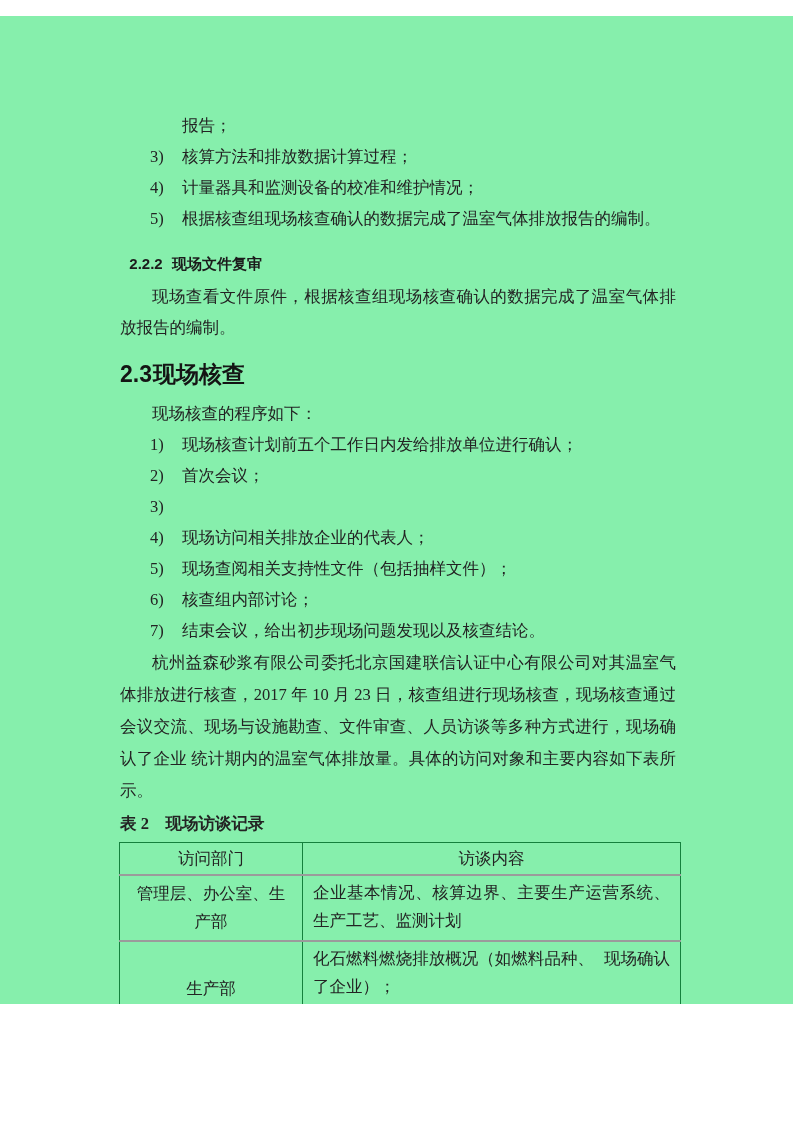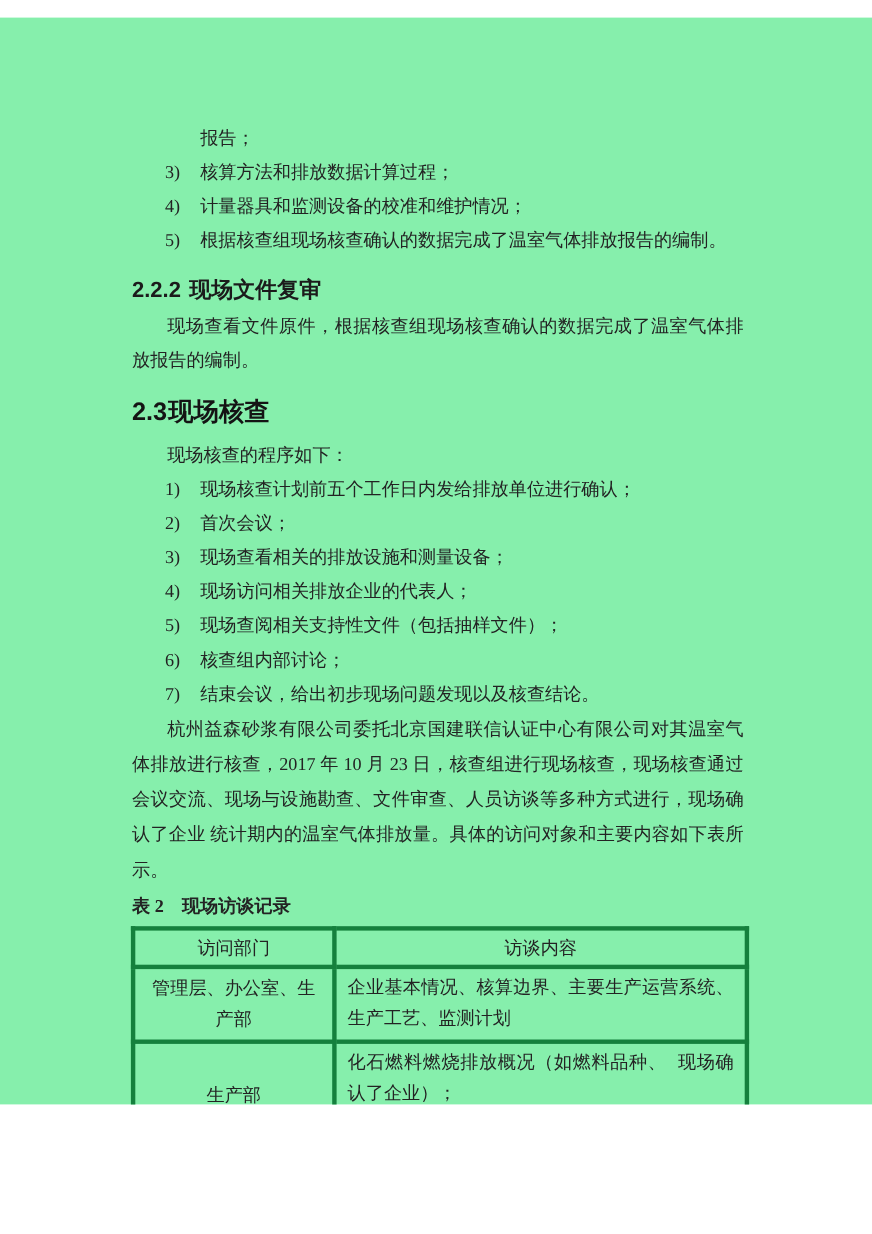--- a/index.html
+++ b/index.html
@@ -19,22 +19,22 @@
   
   .cont-line { padding-left:62px; text-align:justify; }
   .num-list { list-style:none; }
   .num-item { display:flex; padding-left:30px; }
   .num-item .num { flex:none; width:32px; }
   .num-item .txt { flex:1; text-align:justify; }
   
   .h3 {
     display:flex; align-items:baseline;
     font-family:"Liberation Sans","DejaVu Sans",sans-serif;
-    font-weight:bold; font-size:20px; line-height:30px;
-    margin:15px 0 2px 0; color:#1b1b1b;
+    font-weight:bold; font-size:15px; line-height:30px;
+    margin:15px 0 2px 0; color:#1b1b1b;text-align:center;
   }
   .h3 .h-num { flex:none; min-width:52px; }
   .h2 {
     display:flex; align-items:baseline;
     font-family:"Liberation Sans","DejaVu Sans",sans-serif;
     font-weight:bold; font-size:23px; line-height:36px;
     margin:13px 0 6px 0; color:#141414;
   }
   .h2 .h-num { flex:none; min-width:33px; }
   
@@ -42,21 +42,21 @@
   .indent { text-indent:32px; }
   .closing-para { line-height:32px; margin-top:1px; }
   
   .tbl-caption { margin-top:2px; line-height:30px;font-weight:bold; }
   table.itv {
     border-collapse:collapse; table-layout:fixed;
     width:562px; margin:3px 0 0 -1px;
   }
   table.itv col.c1 { width:183px; }
   table.itv th, table.itv td {
-    border:4px solid #15803d;
+    border:1px solid #15803d;
     font-weight:normal;
     font-size:16.5px;
     padding:2px 10px;
     vertical-align:middle;
   }
   table.itv tr { border-bottom:2px solid #9b9b9b; }
   table.itv thead th { height:31px; text-align:center; line-height:27px; }
   table.itv td { line-height:28px; }
   td.dept { text-align:center; }
   td.content { text-align:justify; }
@@ -111,21 +111,20 @@
     <div class="num-item">
       <span class="num">1)</span>
       <span class="txt">现场核查计划前五个工作日内发给排放单位进行确认；</span>
     </div>
     <div class="num-item">
       <span class="num">2)</span>
       <span class="txt">首次会议；</span>
     </div>
     <div class="num-item">
       <span class="num">3)</span>
-      <span class="txt">现场查看相关的排放设施和测量设备；</span>
     </div>
     <div class="num-item">
       <span class="num">4)</span>
       <span class="txt">现场访问相关排放企业的代表人；</span>
     </div>
     <div class="num-item">
       <span class="num">5)</span>
       <span class="txt">现场查阅相关支持性文件（包括抽样文件）；</span>
     </div>
     <div class="num-item">

